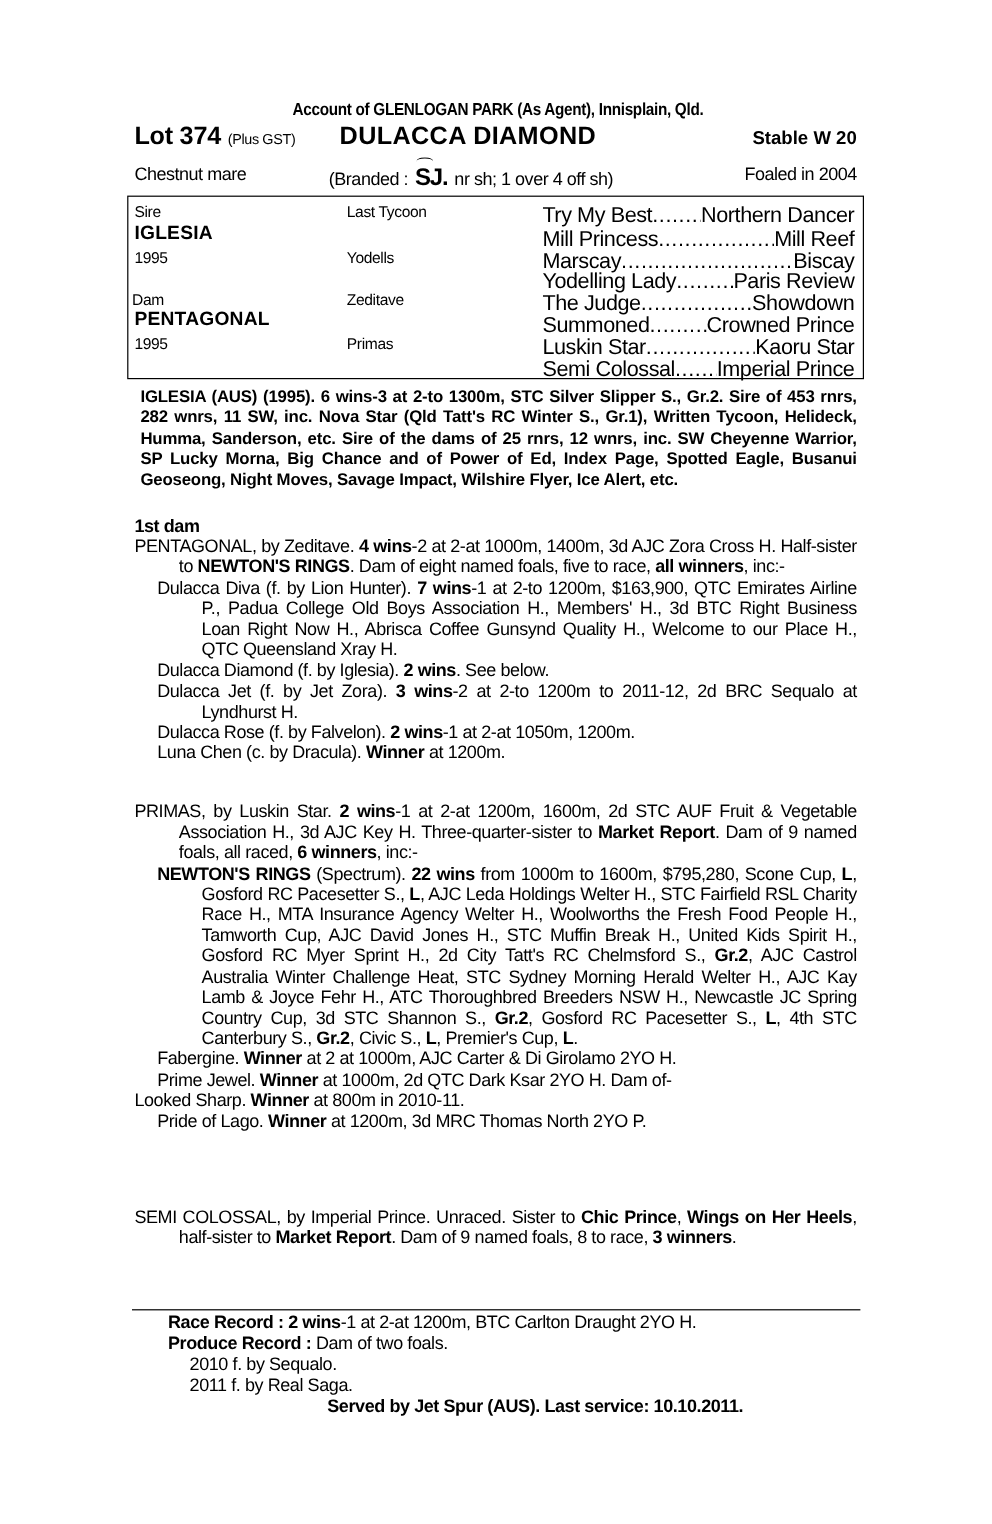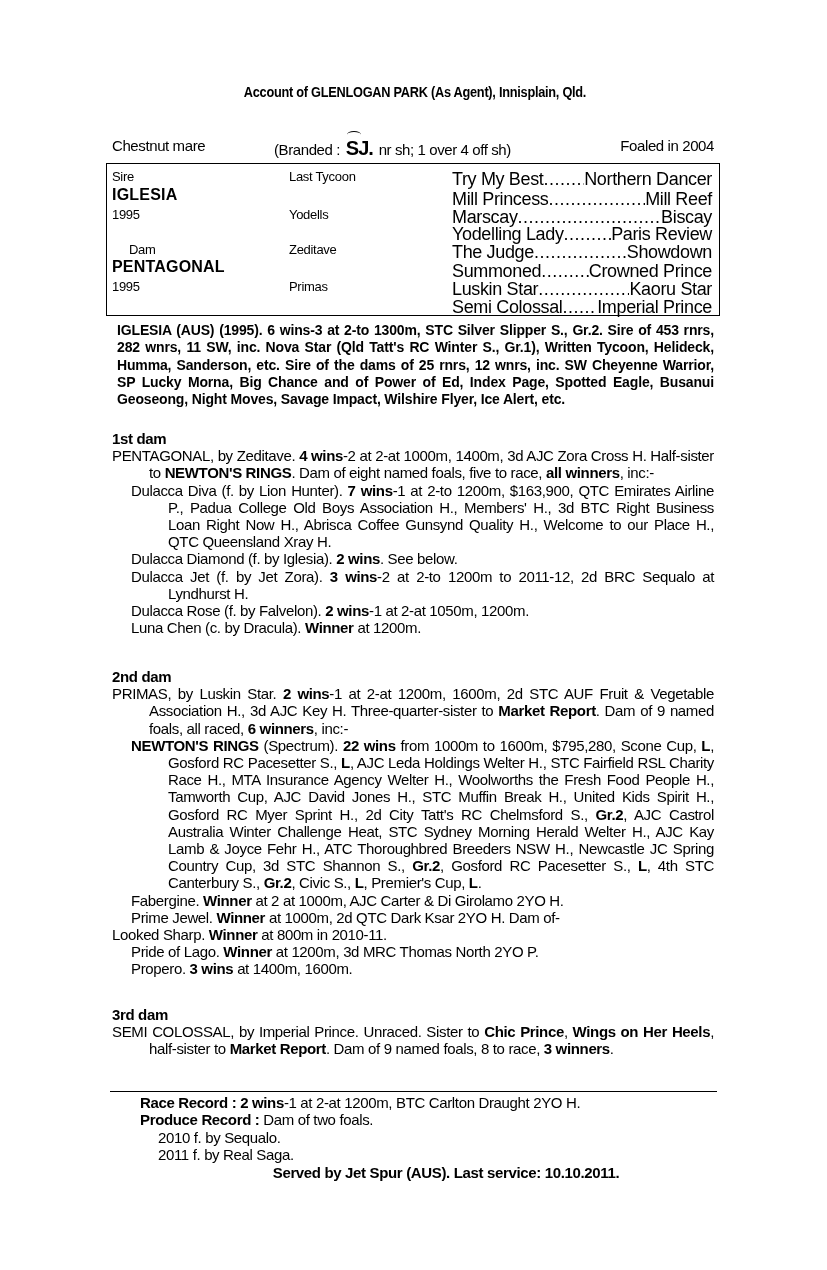--- a/index.html
+++ b/index.html
@@ -39,32 +39,37 @@
   .records .ind { padding-left:18px; }
   .served { text-align:center; font-weight:900; font-size:15px; padding-left:10px; }
 </style>
 </head>
 <body>
 
 <div class="page">
 
   <div class="account">Account of GLENLOGAN PARK (As Agent), Innisplain, Qld.</div>
 
+  <div class="lotline">
+    <span class="lot"><span>Lot 374</span> <span class="plusgst">(Plus GST)</span></span>
+    <span class="horse">DULACCA DIAMOND</span>
+    <span class="stable">Stable W 20</span>
+  </div>
 
   <div class="descline">
     <span class="desc-left">Chestnut mare</span>
     <span class="desc-mid"><span>(Branded :</span> <span class="brand">SJ.</span> <span>nr sh; 1 over 4 off sh)</span></span>
     <span class="desc-right">Foaled in 2004</span>
   </div>
 
   <div class="pedigree">
     <span class="ped-cell" style="left:5px;top:5px">Sire</span>
     <span class="ped-cell ped-bold" style="left:5px;top:22px">IGLESIA</span>
     <span class="ped-cell" style="left:5px;top:43px">1995</span>
-    <span class="ped-cell" style="left:22px;top:78px">Dam</span>
+    <span class="ped-cell" style="left:3px;top:78px">Dam</span>
     <span class="ped-cell ped-bold" style="left:5px;top:94px">PENTAGONAL</span>
     <span class="ped-cell" style="left:5px;top:115px">1995</span>
 
     <span class="ped-cell" style="left:182px;top:5px">Last Tycoon</span>
     <span class="ped-cell" style="left:182px;top:43px">Yodells</span>
     <span class="ped-cell" style="left:182px;top:78px">Zeditave</span>
     <span class="ped-cell" style="left:182px;top:115px">Primas</span>
 
     <div class="ped-gg" style="top:5px">
         <span>Try My Best</span>
@@ -114,32 +119,29 @@
     <div class="sec-title">1st dam</div>
     <div class="para"><span>PENTAGONAL, by Zeditave. </span><b>4 wins</b><span>-2 at 2-at 1000m, 1400m, 3d AJC Zora Cross H. Half-sister to </span><b>NEWTON'S RINGS</b><span>. Dam of eight named foals, five to race, </span><b>all winners</b><span>, inc:-</span></div>
     <div class="sub"><span>Dulacca Diva (f. by Lion Hunter). </span><b>7 wins</b><span>-1 at 2-to 1200m, $163,900, QTC Emirates Airline P., Padua College Old Boys Association H., Members' H., 3d BTC Right Business Loan Right Now H., Abrisca Coffee Gunsynd Quality H., Welcome to our Place H., QTC Queensland Xray H.</span></div>
     <div class="sub"><span>Dulacca Diamond (f. by Iglesia). </span><b>2 wins</b><span>. See below.</span></div>
     <div class="sub"><span>Dulacca Jet (f. by Jet Zora). </span><b>3 wins</b><span>-2 at 2-to 1200m to 2011-12, 2d BRC Sequalo at Lyndhurst H.</span></div>
     <div class="sub"><span>Dulacca Rose (f. by Falvelon). </span><b>2 wins</b><span>-1 at 2-at 1050m, 1200m.</span></div>
     <div class="sub"><span>Luna Chen (c. by Dracula). </span><b>Winner</b><span> at 1200m.</span></div>
   </div>
 
   <div class="section" style="top:668px">
-    <div class="sec-title">2nd dam</div>
     <div class="para"><span>PRIMAS, by Luskin Star. </span><b>2 wins</b><span>-1 at 2-at 1200m, 1600m, 2d STC AUF Fruit &amp; Vegetable Association H., 3d AJC Key H. Three-quarter-sister to </span><b>Market Report</b><span>. Dam of 9 named foals, all raced, </span><b>6 winners</b><span>, inc:-</span></div>
     <div class="sub"><b>NEWTON'S RINGS</b><span> (Spectrum). </span><b>22 wins</b><span> from 1000m to 1600m, $795,280, Scone Cup, </span><b>L</b><span>, Gosford RC Pacesetter S., </span><b>L</b><span>, AJC Leda Holdings Welter H., STC Fairfield RSL Charity Race H., MTA Insurance Agency Welter H., Woolworths the Fresh Food People H., Tamworth Cup, AJC David Jones H., STC Muffin Break H., United Kids Spirit H., Gosford RC Myer Sprint H., 2d City Tatt's RC Chelmsford S., </span><b>Gr.2</b><span>, AJC Castrol Australia Winter Challenge Heat, STC Sydney Morning Herald Welter H., AJC Kay Lamb &amp; Joyce Fehr H., ATC Thoroughbred Breeders NSW H., Newcastle JC Spring Country Cup, 3d STC Shannon S., </span><b>Gr.2</b><span>, Gosford RC Pacesetter S., </span><b>L</b><span>, 4th STC Canterbury S., </span><b>Gr.2</b><span>, Civic S., </span><b>L</b><span>, Premier's Cup, </span><b>L</b><span>.</span></div>
     <div class="sub-nojust"><span>Fabergine. </span><b>Winner</b><span> at 2 at 1000m, AJC Carter &amp; Di Girolamo 2YO H.</span></div>
     <div class="sub-nojust"><span>Prime Jewel. </span><b>Winner</b><span> at 1000m, 2d QTC Dark Ksar 2YO H. Dam of-</span></div>
     <div class="sub-nojust" style="padding-left:37px"><span>Looked Sharp. </span><b>Winner</b><span> at 800m in 2010-11.</span></div>
     <div class="sub-nojust"><span>Pride of Lago. </span><b>Winner</b><span> at 1200m, 3d MRC Thomas North 2YO P.</span></div>
-    <div class="sub-nojust"><span>Propero. </span><b>3 wins</b><span> at 1400m, 1600m.</span></div>
   </div>
 
   <div class="section" style="top:1006px">
-    <div class="sec-title">3rd dam</div>
     <div class="para"><span>SEMI COLOSSAL, by Imperial Prince. Unraced. Sister to </span><b>Chic Prince</b><span>, </span><b>Wings on Her Heels</b><span>, half-sister to </span><b>Market Report</b><span>. Dam of 9 named foals, 8 to race, </span><b>3 winners</b><span>.</span></div>
   </div>
 
   <div class="divider"></div>
 
   <div class="records">
     <div><b>Race Record : </b><b>2 wins</b><span>-1 at 2-at 1200m, BTC Carlton Draught 2YO H.</span></div>
     <div><b>Produce Record : </b><span>Dam of two foals.</span></div>
     <div class="ind">2010 f. by Sequalo.</div>
     <div class="ind">2011 f. by Real Saga.</div>

